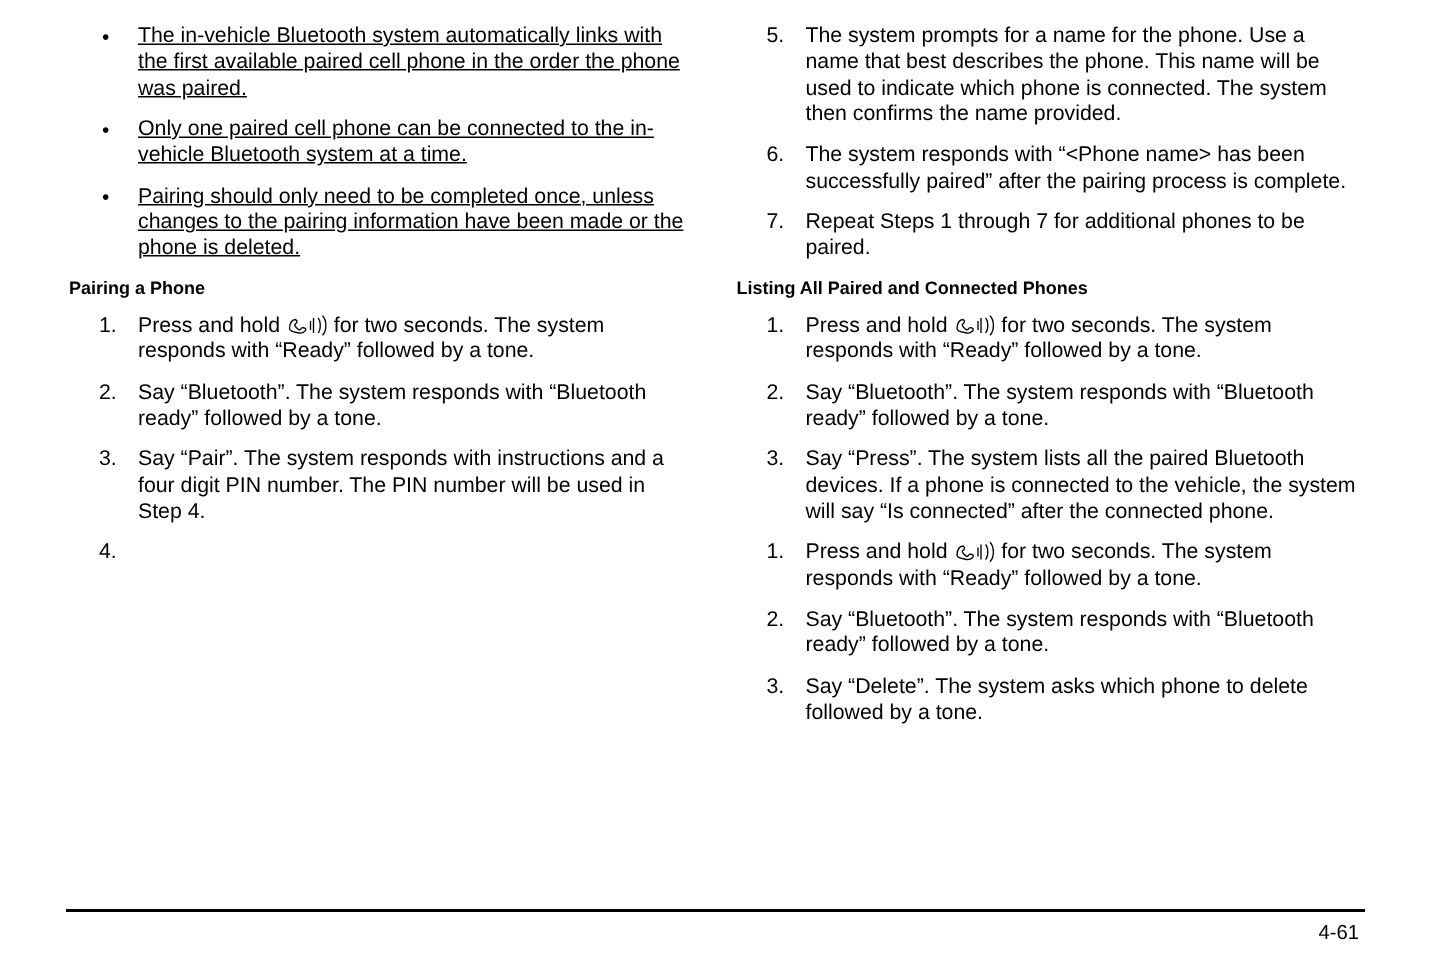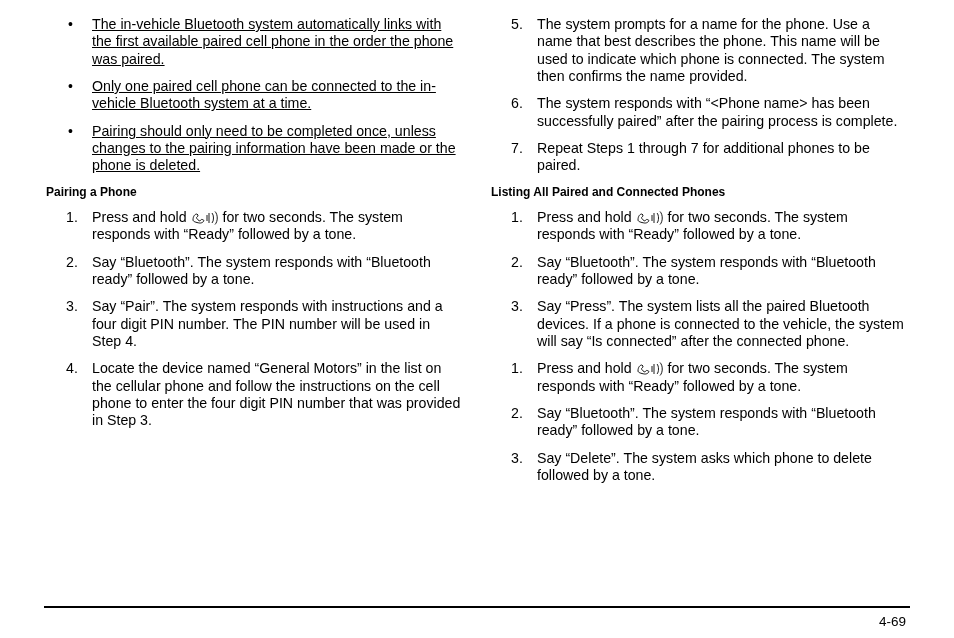--- a/index.html
+++ b/index.html
@@ -116,21 +116,20 @@
       <ol class="steps">
         <li>
           <span>Press and hold </span><span class="icons"><svg width="28" height="14" viewBox="0 0 28 14">
                 <path d="M2 9 C2 5 4 3 6 3 L7 4 C7 5 6.8 5.6 6 6 C5.5 6.2 5.4 6.8 5.7 7.3 C6.2 8.2 7.2 9.2 8.1 9.7 C8.6 10 9.2 9.9 9.5 9.4 C9.9 8.7 10.5 8.3 11.2 8.5 L12.2 8.8 C12.9 9 13 10 12.4 10.6 C11.4 11.6 10 12.2 8.5 12 C5 11.5 2 10.5 2 9 Z" fill="none" stroke="#000" stroke-width="0.9"></path>
                 <path d="M18 2 L18 12 M16 4 L16 10 M21 2 C23 4 23 10 21 12 M24 0.5 C27 3.5 27 10.5 24 13.5" fill="none" stroke="#000" stroke-width="0.9"></path>
               </svg></span><span> for two seconds. The system responds with “Ready” followed by a tone.</span>
         </li>
         <li><span>Say “Bluetooth”. The system responds with “Bluetooth ready” followed by a tone.</span></li>
         <li><span>Say “Pair”. The system responds with instructions and a four digit PIN number. The PIN number will be used in Step 4.</span></li>
         <li>
-          <div class="sub">Locate the device named “General Motors” in the list on the cellular phone and follow the instructions on the cell phone to enter the four digit PIN number that was provided in Step 3.</div>
         </li>
       </ol>
     </div>
 
     <div class="col">
       <ol class="steps start5">
         <li><span>The system prompts for a name for the phone. Use a name that best describes the phone. This name will be used to indicate which phone is connected. The system then confirms the name provided.</span></li>
         <li><span>The system responds with “&lt;Phone name&gt; has been successfully paired” after the pairing process is complete.</span></li>
         <li><span>Repeat Steps 1 through 7 for additional phones to be paired.</span></li>
       </ol>
@@ -155,14 +154,14 @@
               </svg></span><span> for two seconds. The system responds with “Ready” followed by a tone.</span>
         </li>
         <li><span>Say “Bluetooth”. The system responds with “Bluetooth ready” followed by a tone.</span></li>
         <li><span>Say “Delete”. The system asks which phone to delete followed by a tone.</span></li>
       </ol>
     </div>
 
   </div>
 
   <div class="footer-rule"></div>
-  <div class="page-num">4-69</div>
+  <div class="page-num">4-61</div>
 </div>
 
 </body></html>

